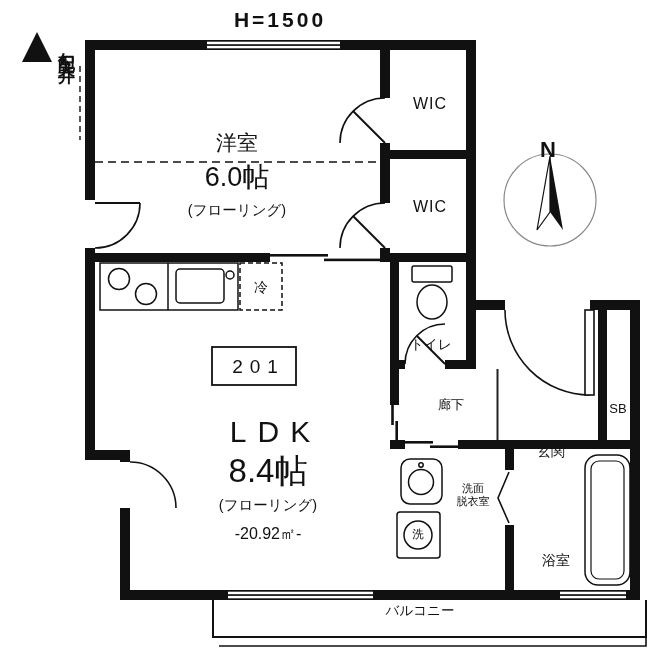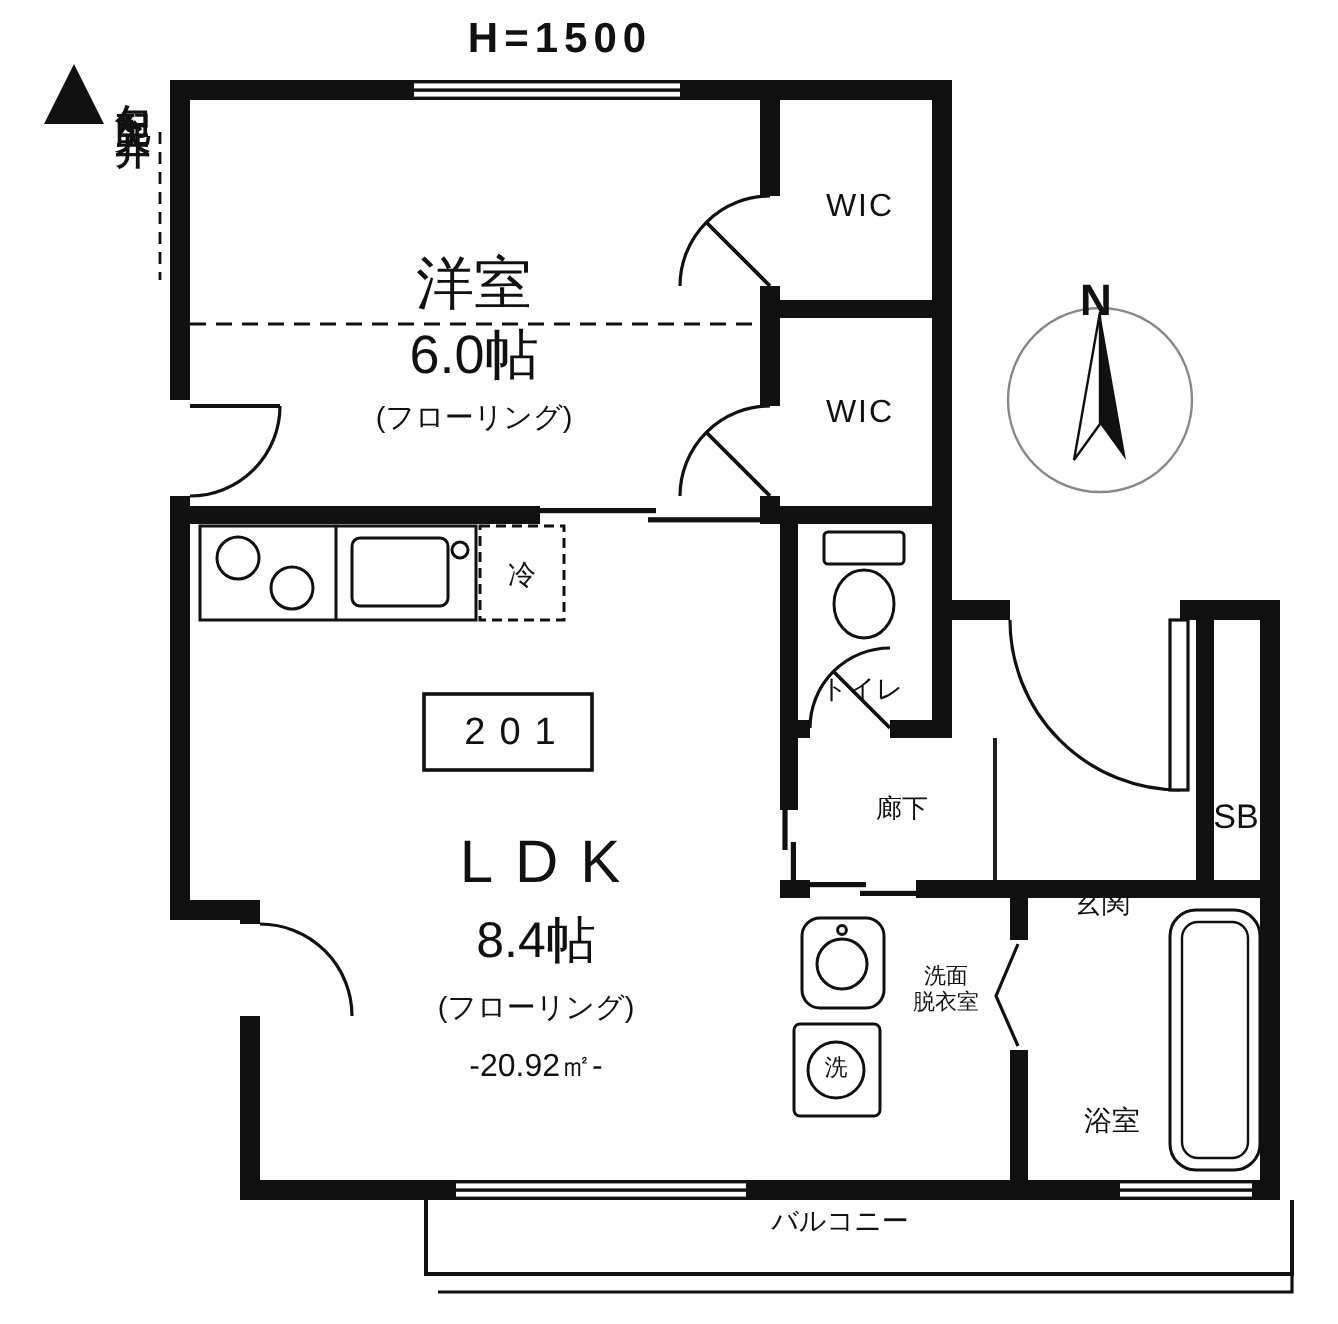--- a/index.html
+++ b/index.html
@@ -126,40 +126,40 @@
     <path d="M213,600 L213,637 L646,637 L646,600" stroke-width="2"></path>
     <path d="M219,646 L646,646 L646,637" stroke-width="1.6"></path>
   </g>
 
   <rect x="212" y="347" width="84" height="38" fill="#fff" stroke="#111" stroke-width="1.8"></rect>
 </svg>
 
 <div class="lbl" style="left:280px;top:20px;font-size:21px;font-weight:600;letter-spacing:3px;">H=1500</div>
 <div class="vert" style="left:55px;top:38px;font-size:17px;font-weight:600;letter-spacing:5px;">勾配天井</div>
 
-<div class="lbl" style="left:237px;top:143px;font-size:29px;font-weight:500;">洋室</div>
+<div class="lbl" style="left:237px;top:143px;font-size:21px;font-weight:500;">洋室</div>
 <div class="lbl" style="left:237px;top:178px;font-size:27px;font-weight:500;">6.0帖</div>
 <div class="lbl" style="left:237px;top:210px;font-size:14.5px;">(フローリング)</div>
 
 <div class="lbl" style="left:430px;top:104px;font-size:16px;font-weight:500;letter-spacing:1px;">WIC</div>
 <div class="lbl" style="left:430px;top:207px;font-size:16px;font-weight:500;letter-spacing:1px;">WIC</div>
 
 <div class="lbl" style="left:261px;top:287px;font-size:14px;">冷</div>
 <div class="lbl" style="left:431px;top:345px;font-size:13.5px;">トイレ</div>
 
 <div class="lbl" style="left:255px;top:367px;font-size:19px;font-weight:400;letter-spacing:7px;padding-left:7px;">201</div>
 
 <div class="lbl" style="left:270px;top:432px;font-size:30px;font-weight:500;letter-spacing:11px;padding-left:11px;">LDK</div>
-<div class="lbl" style="left:268px;top:471px;font-size:25px;font-weight:500;">8.4帖</div>
+<div class="lbl" style="left:268px;top:471px;font-size:33px;font-weight:500;">8.4帖</div>
 <div class="lbl" style="left:268px;top:505px;font-size:14.5px;">(フローリング)</div>
 <div class="lbl" style="left:268px;top:534px;font-size:16px;">-20.92㎡-</div>
 
 <div class="lbl" style="left:451px;top:405px;font-size:13px;">廊下</div>
 <div class="lbl" style="left:551px;top:412px;font-size:14px;margin-top:39px;">玄関</div>
-<div class="lbl" style="left:618px;top:409px;font-size:17px;">SB</div>
+<div class="lbl" style="left:618px;top:409px;font-size:13px;">SB</div>
 
 <div class="lbl" style="left:473px;top:495px;font-size:11px;">
   <span style="display:block;">洗面</span>
   <span style="display:block;text-align:center;">脱衣室</span>
 </div>
 <div class="lbl" style="left:418px;top:535px;font-size:11.5px;">洗</div>
 <div class="lbl" style="left:556px;top:560px;font-size:14px;">浴室</div>
 
 <div class="lbl" style="left:420px;top:611px;font-size:13.5px;">バルコニー</div>
 <div class="lbl" style="left:548px;top:150px;font-size:22px;font-weight:700;">N</div>

